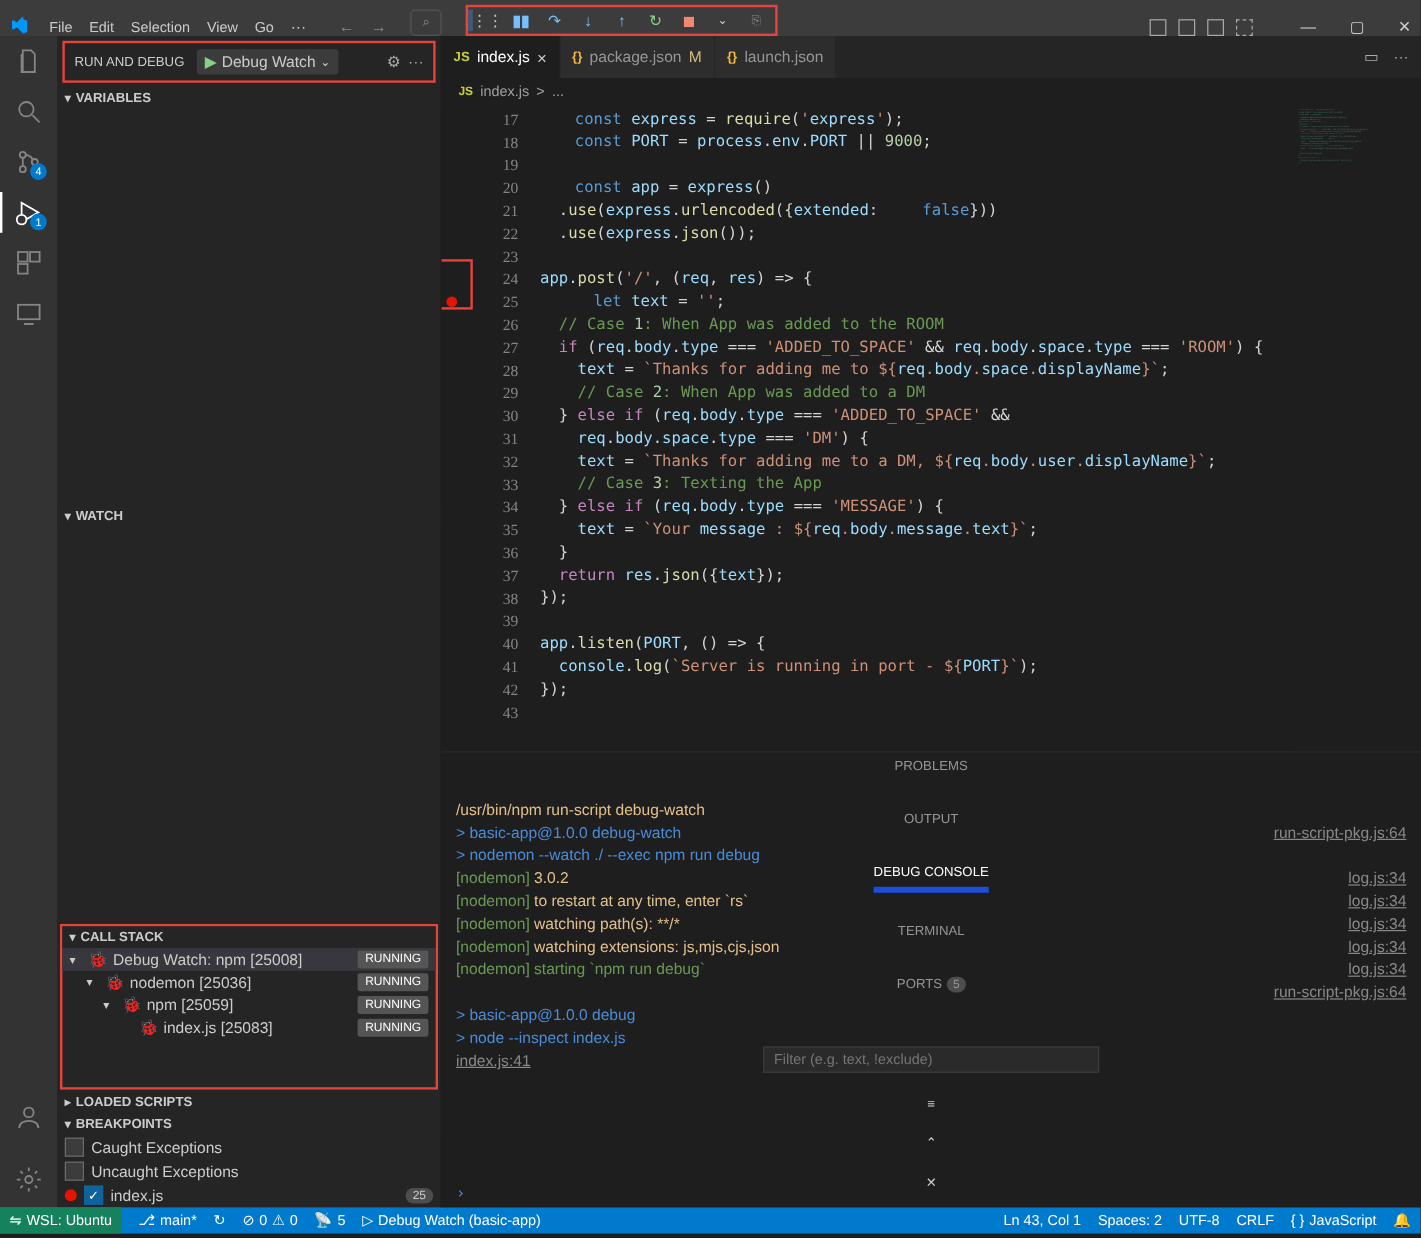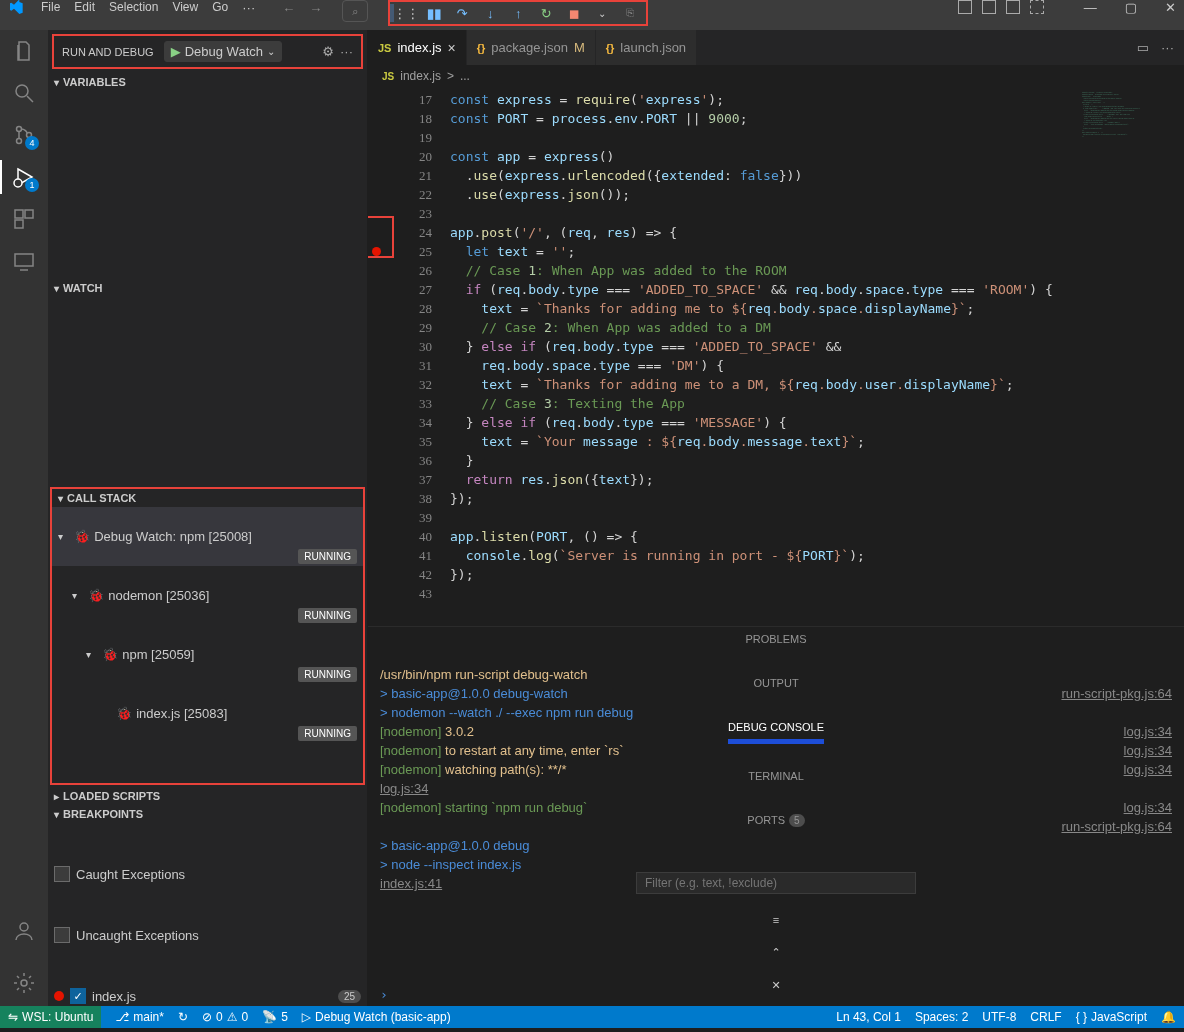--- a/index.html
+++ b/index.html
@@ -1,17 +1,17 @@
 <!DOCTYPE html>
 <html><head>
 <meta charset="utf-8">
 <style>
 * { margin:0; padding:0; box-sizing:border-box; }
 body { font-family:"Segoe UI",sans-serif; font-size:13px; background:#1e1e1e; color:#ccc; overflow:hidden; width:1184px; height:1032px; }
-.titlebar { height:30px; background:#3c3c3c; display:flex; align-items:flex-start; padding:0 8px; }
+.titlebar { height:30px; background:#3c3c3c; display:flex; align-items:flex-end; padding:0 8px; }
 .titlebar .vs-icon { width:16px; height:16px; margin-right:10px; }
 .menu-item { padding:0 7px; font-size:12px; color:#ccc; cursor:default; }
 .menu-ellipsis { padding:0 7px; color:#ccc; }
 .titlebar-gap { flex:1; }
 .nav-arrows { display:flex; gap:14px; margin:0 20px; }
 .arrow-icon { color:#888; }
 .search-pill { width:26px; height:22px; border:1px solid #555; border-radius:4px; display:flex; align-items:center; justify-content:center; margin-right:20px; }
 .debug-toolbar { display:flex; align-items:center; gap:12px; border:2px solid #e8423a; padding:2px 8px; margin-right:auto; height:26px; position:relative; }
 .debug-toolbar::before { content:""; position:absolute; left:0; top:2px; bottom:2px; width:4px; background:#4f88c9; opacity:0.4; }
 .dbg-icon { width:16px; height:16px; display:flex; align-items:center; justify-content:center; }
@@ -38,23 +38,23 @@
 .section-hdr { display:flex; align-items:center; padding:3px 6px; font-size:11px; font-weight:700; color:#ccc; background:#252526; cursor:default; }
 .section-hdr .chev { margin-right:4px; font-size:10px; }
 
 .callstack-box { border:2px solid #e8423a; margin:2px; padding-bottom:40px; }
 .cs-row { display:flex; align-items:center; padding:2px 6px; font-size:13px; }
 .cs-row.sel { background:#37373d; }
 .cs-indent { display:inline-block; }
 .cs-chev { width:12px; font-size:10px; color:#ccc; }
 .cs-bug { color:#ccc; margin:0 4px; }
 .cs-label { flex:1; color:#ccc; white-space:nowrap; overflow:hidden; text-overflow:ellipsis; }
-.cs-badge { background:#555; color:#fff; font-size:10px; padding:2px 6px; border-radius:2px;margin-top:40px; }
-
-.bp-row { display:flex; align-items:center; padding:2px 6px; gap:6px;margin-top:41px; }
+.cs-badge { background:#555; color:#fff; font-size:10px; padding:2px 6px; border-radius:2px; }
+
+.bp-row { display:flex; align-items:center; padding:2px 6px; gap:6px; }
 .bp-check { width:16px; height:16px; background:#3c3c3c; border:1px solid #6b6b6b; }
 .bp-check.on { background:#0e639c; border-color:#0e639c; display:flex; align-items:center; justify-content:center; color:#fff; font-size:11px; }
 .bp-dot { width:10px; height:10px; border-radius:50%; background:#e51400; }
 .bp-line-badge { background:#4d4d4d; color:#ccc; font-size:10px; border-radius:8px; padding:1px 6px; margin-left:auto; }
 
 .editor-area { flex:1; display:flex; flex-direction:column; background:#1e1e1e; min-width:0; }
 .tabs-row { height:35px; display:flex; align-items:stretch; background:#252526; }
 .tab { display:flex; align-items:center; padding:0 10px; gap:6px; background:#2d2d2d; border-right:1px solid #252526; color:#969696; font-size:13px; }
 .tab.active { background:#1e1e1e; color:#fff; }
 .tab .ico-js { color:#cbcb41; font-weight:700; font-size:11px; }
@@ -68,21 +68,21 @@
 .bc-js { color:#cbcb41; font-size:10px; font-weight:700; }
 
 .code-area { flex:1; display:flex; position:relative; overflow:hidden; }
 .gutter { width:56px; text-align:right; padding-right:18px; color:#858585; font-family:Consolas,monospace; font-size:13px; line-height:19px; padding-top:3px; position:relative; }
 .gutter .ln { height:19px; position:relative;font-family:Liberation Serif, serif; }
 .bp-red-dot { position:absolute; left:6px; top:5px; width:9px; height:9px; border-radius:50%; background:#e51400; }
 .red-box-gutter { position:absolute; border:2px solid #e8423a; width:52px; height:42px; left:-26px; top:129px; }
 .code-lines { flex:1; font-family:Consolas,monospace; font-size:13px; line-height:19px; padding-top:3px; white-space:pre; color:#d4d4d4; }
 .minimap { width:106px; background:#1e1e1e; font-size:2px; line-height:2px; color:#4a6; padding:4px; opacity:0.6; }
 
-.kw { color:#569cd6; } .kw2 { color:#c586c0; }
+.kw { color:#569cd6;margin-left:29px; } .kw2 { color:#c586c0; }
 .str { color:#ce9178; } .fn { color:#dcdcaa; } .var { color:#9cdcfe; }
 .num { color:#b5cea8; } .cm { color:#6a9955; }
 
 .panel-bottom { height:380px; border-top:1px solid #2b2b2b; display:flex; flex-direction:column; background:#1e1e1e; }
 .panel-tabs { display:flex; align-items:center; height:32px; padding:0 12px; gap:20px; font-size:11px; color:#969696;flex-direction:column; }
 .ptab { cursor:default; padding:6px 0; }
 .ptab.active { color:#fff; border-bottom:5px solid #1d4ed8;text-align:right; }
 .ptab .pbadge { background:#4d4d4d; border-radius:8px; padding:1px 5px; margin-left:4px; font-size:10px; }
 .panel-tabs .spacer { flex:1; }
 .filter-input { background:#2a2a2a; border:1px solid #3c3c3c; color:#888; padding:3px 8px; font-size:12px; width:280px; }
@@ -422,20 +422,21 @@
           </div>
           <div class="con-line">
             <span class="con-yel"><span class="con-grn">[nodemon]</span> to restart at any time, enter `rs`</span>
             <span class="con-right">log.js:34</span>
           </div>
           <div class="con-line">
             <span class="con-yel"><span class="con-grn">[nodemon]</span> watching path(s): **/*</span>
             <span class="con-right">log.js:34</span>
           </div>
           <div class="con-line">
+            <span class="con-yel"><span class="con-grn">[nodemon]</span> watching extensions: js,mjs,cjs,json</span>
             <span class="con-right">log.js:34</span>
           </div>
           <div class="con-line">
             <span class="con-grn"><span class="con-grn">[nodemon]</span> starting `npm run debug`</span>
             <span class="con-right">log.js:34</span>
           </div>
           <div class="con-line">
             <span class="con-"></span>
             <span class="con-right">run-script-pkg.js:64</span>
           </div>

